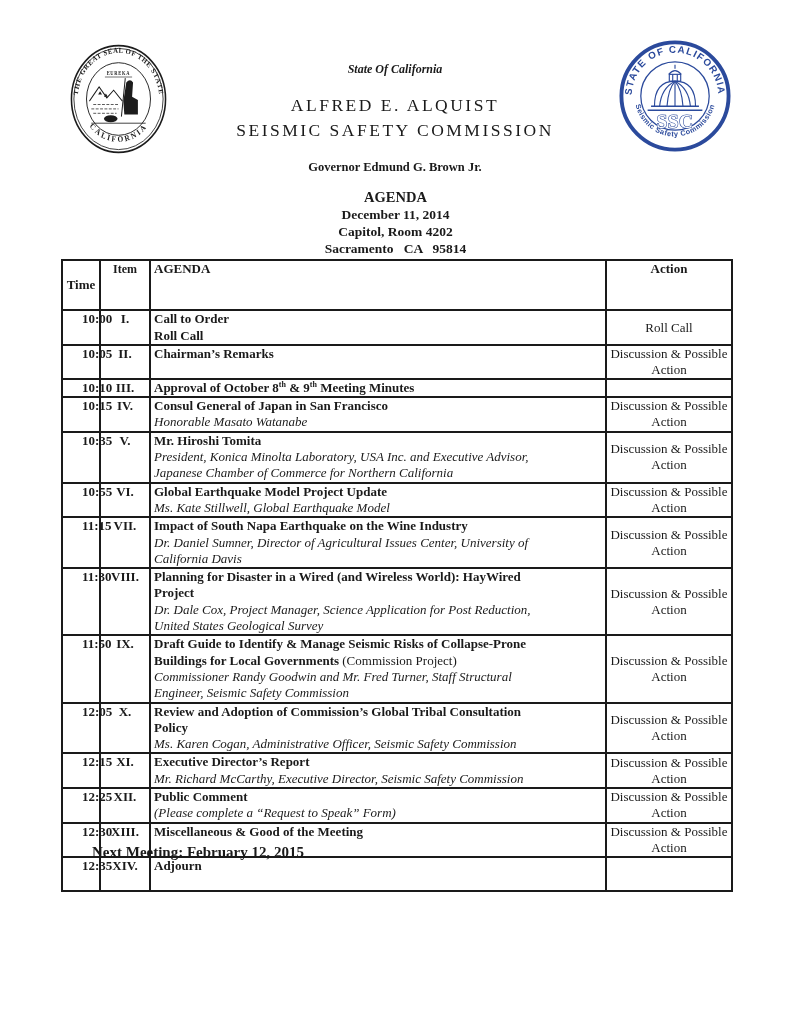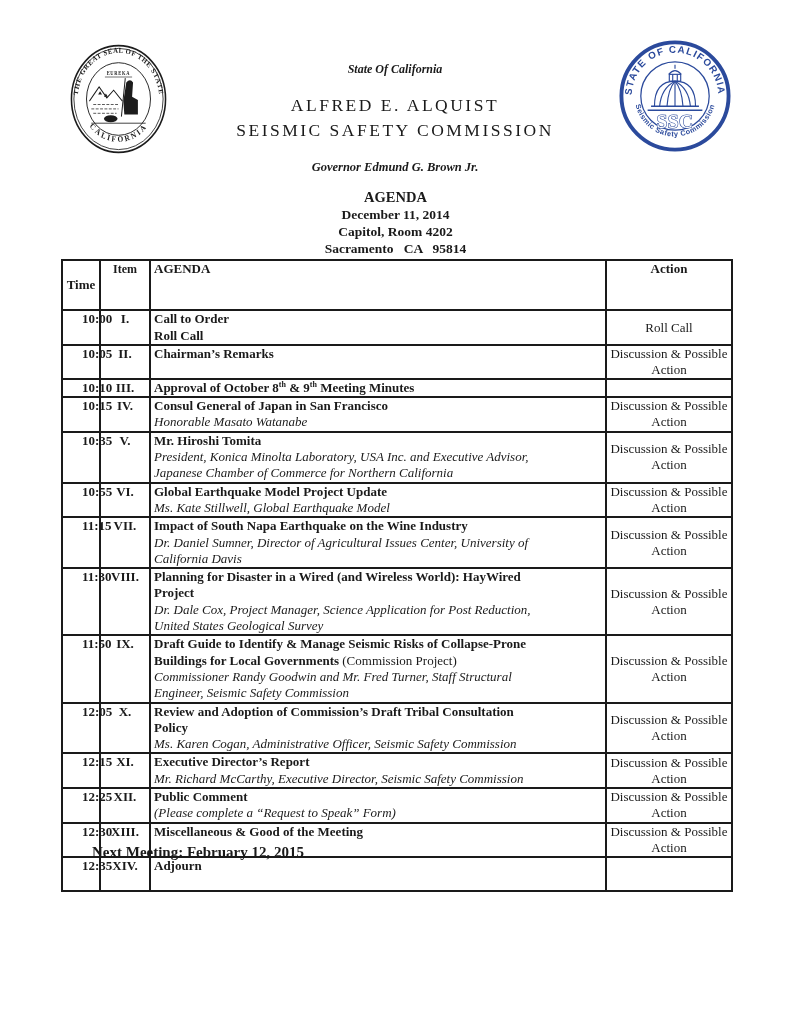--- a/index.html
+++ b/index.html
@@ -7,21 +7,21 @@
     position:relative;width:791px;height:1024px;background:#ffffff;
     margin:0 auto;overflow:hidden;
     font-family:"Liberation Serif","DejaVu Serif",serif;color:#1a1a1a;
   }
   
   .seal-left{position:absolute;left:70px;top:44px;width:97px;height:110px;}
   .logo-right{position:absolute;left:618px;top:38px;width:114px;height:116px;}
   .header-center{position:absolute;left:170px;width:450px;top:62px;text-align:center;}
   .state-line{font-size:12px;font-weight:bold;font-style:italic;margin:0 0 16px 0;}
   .title-line{font-size:17.5px;letter-spacing:2.5px;line-height:25px;margin:0;font-weight:400;}
-  .governor-line{font-size:12.5px;font-weight:bold;font-style:italic;margin:17px 0 0 0;}
+  .governor-line{font-size:12.5px;font-weight:bold;margin:17px 0 0 0;}
   
   .meeting-block{position:absolute;left:0;width:100%;top:189px;text-align:center;
     font-weight:bold;font-size:13.5px;line-height:17px;}
   .meeting-block .agenda-title{font-size:14.5px;}
   .meeting-city{white-space:pre;}
   
   .agenda-table{position:absolute;left:61px;top:259px;border-collapse:collapse;
     table-layout:fixed;width:670px;}
   .agenda-table col.w-time{width:38px;}
   .agenda-table col.w-item{width:50px;}
@@ -225,21 +225,21 @@
             <div><span class="b">Buildings for Local Governments </span><span>(Commission Project)</span></div>
             <div><span class="i">Commissioner Randy Goodwin and Mr. Fred Turner, Staff Structural</span></div>
             <div><span class="i">Engineer, Seismic Safety Commission</span></div>
           </td>
           <td class="c-action">Discussion &amp; Possible Action</td>
         </tr>
         <tr>
           <td class="c-time">12:05</td>
           <td class="c-item">X.</td>
           <td class="c-agenda">
-            <div><span class="b">Review and Adoption of Commission’s Draft Tribal Consultation</span></div>
+            <div><span class="b">Review and Adoption of Commission’s Global Tribal Consultation</span></div>
             <div><span class="b">Policy</span></div>
             <div><span class="i">Ms. Karen Cogan, Administrative Officer, Seismic Safety Commission</span></div>
           </td>
           <td class="c-action">Discussion &amp; Possible Action</td>
         </tr>
         <tr>
           <td class="c-time">12:15</td>
           <td class="c-item">XI.</td>
           <td class="c-agenda">
             <div><span class="b">Executive Director’s Report</span></div>

